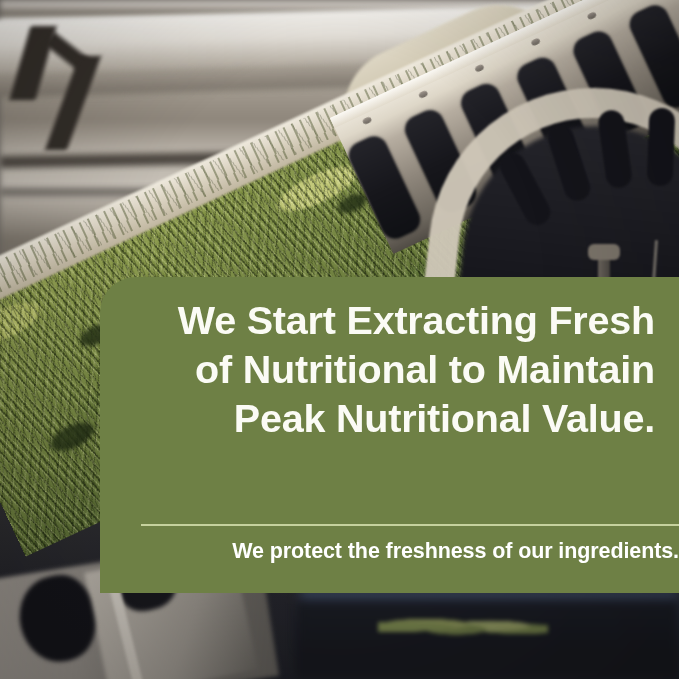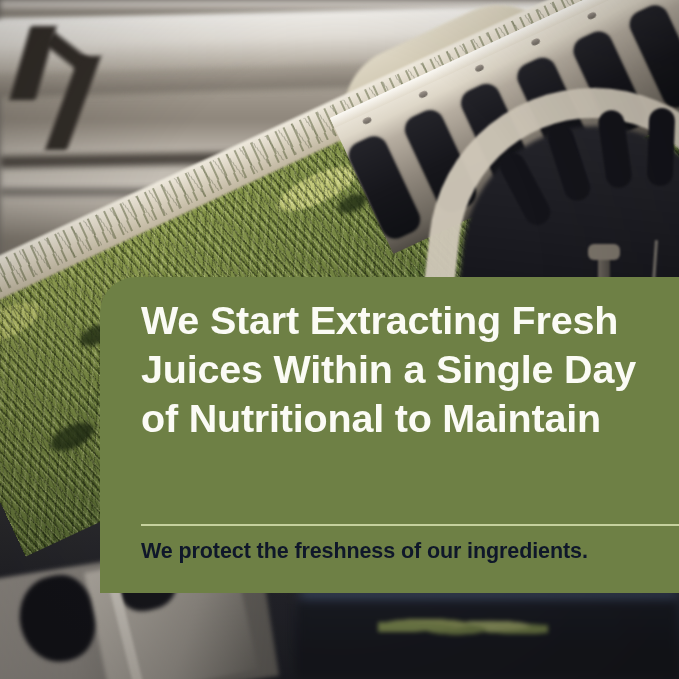--- a/index.html
+++ b/index.html
@@ -244,38 +244,39 @@
     pointer-events:none;
   }
 
   
   .card{
     position:absolute;left:100px;top:277px;width:579px;height:316px;
     background:#6e8045;
     border-top-left-radius:36px;
     box-sizing:border-box;
     padding:0;
+    text-align:right;
   }
   .headline{
     position:absolute;left:41px;top:19px;width:514px;
     color:#fbfbf5;
     font-size:39.5px;
     line-height:49px;
     font-weight:700;
     letter-spacing:-.2px;
     margin:0;
   }
   .headline .ln{display:block;white-space:nowrap;}
   .divider{
     position:absolute;left:41px;top:247px;width:538px;height:2px;
     background:#d6dfae;opacity:.85;
   }
   .subhead{
     position:absolute;left:41px;top:259px;width:538px;
-    color:#0f172a;
+    color:#ffffff;
     font-size:21.5px;
     line-height:30px;
     font-weight:700;
     letter-spacing:-.1px;
     margin:0;
     white-space:nowrap;
   }
 </style>
 </head>
 <body>
@@ -352,22 +353,22 @@
     <div class="hole-left2"></div>
     <div class="streak"></div>
 
     <div class="vignette"></div>
   </div>
 
   <div class="card">
 
     <div class="headline">
       <span class="ln">We Start Extracting Fresh</span>
-      <span class="ln">Juices Within a Single Day</span>
       <span class="ln">of Nutritional to Maintain</span>
+      <span class="ln">Peak Nutritional Value.</span>
     </div>
 
     <div class="divider"></div>
 
     <div class="subhead">We protect the freshness of our ingredients.</div>
   </div>
 
 </div>
 
 </body></html>

